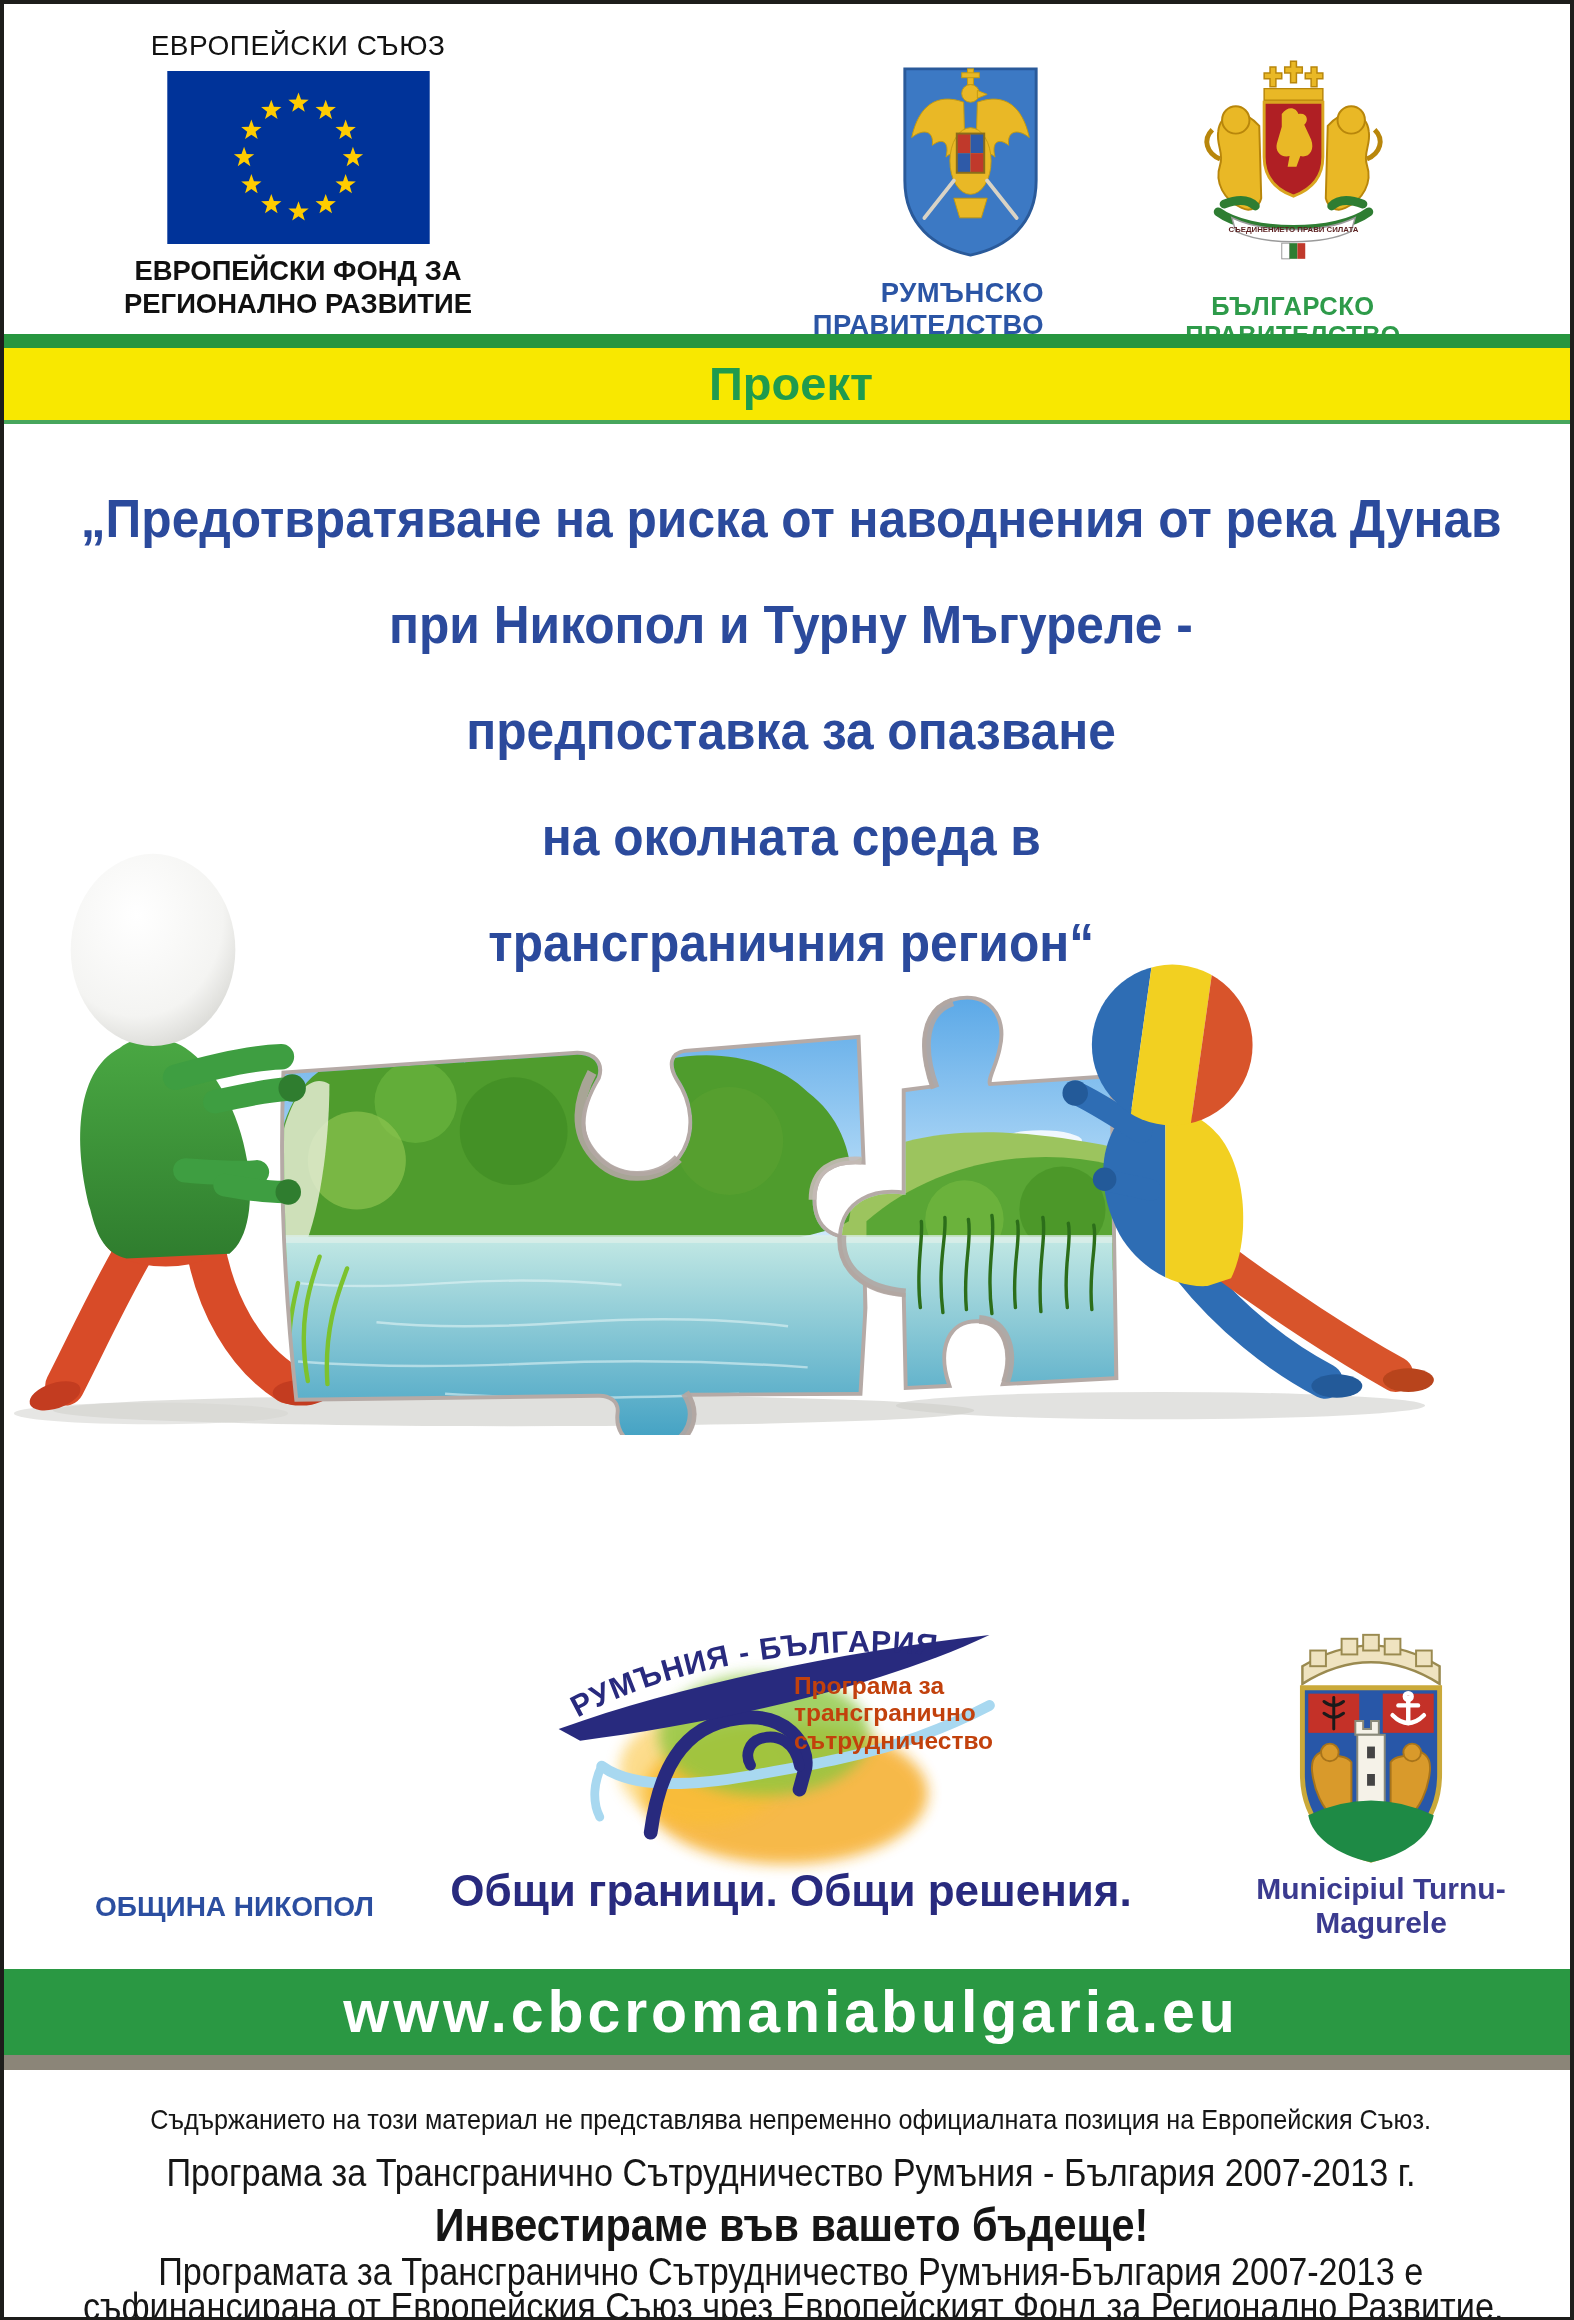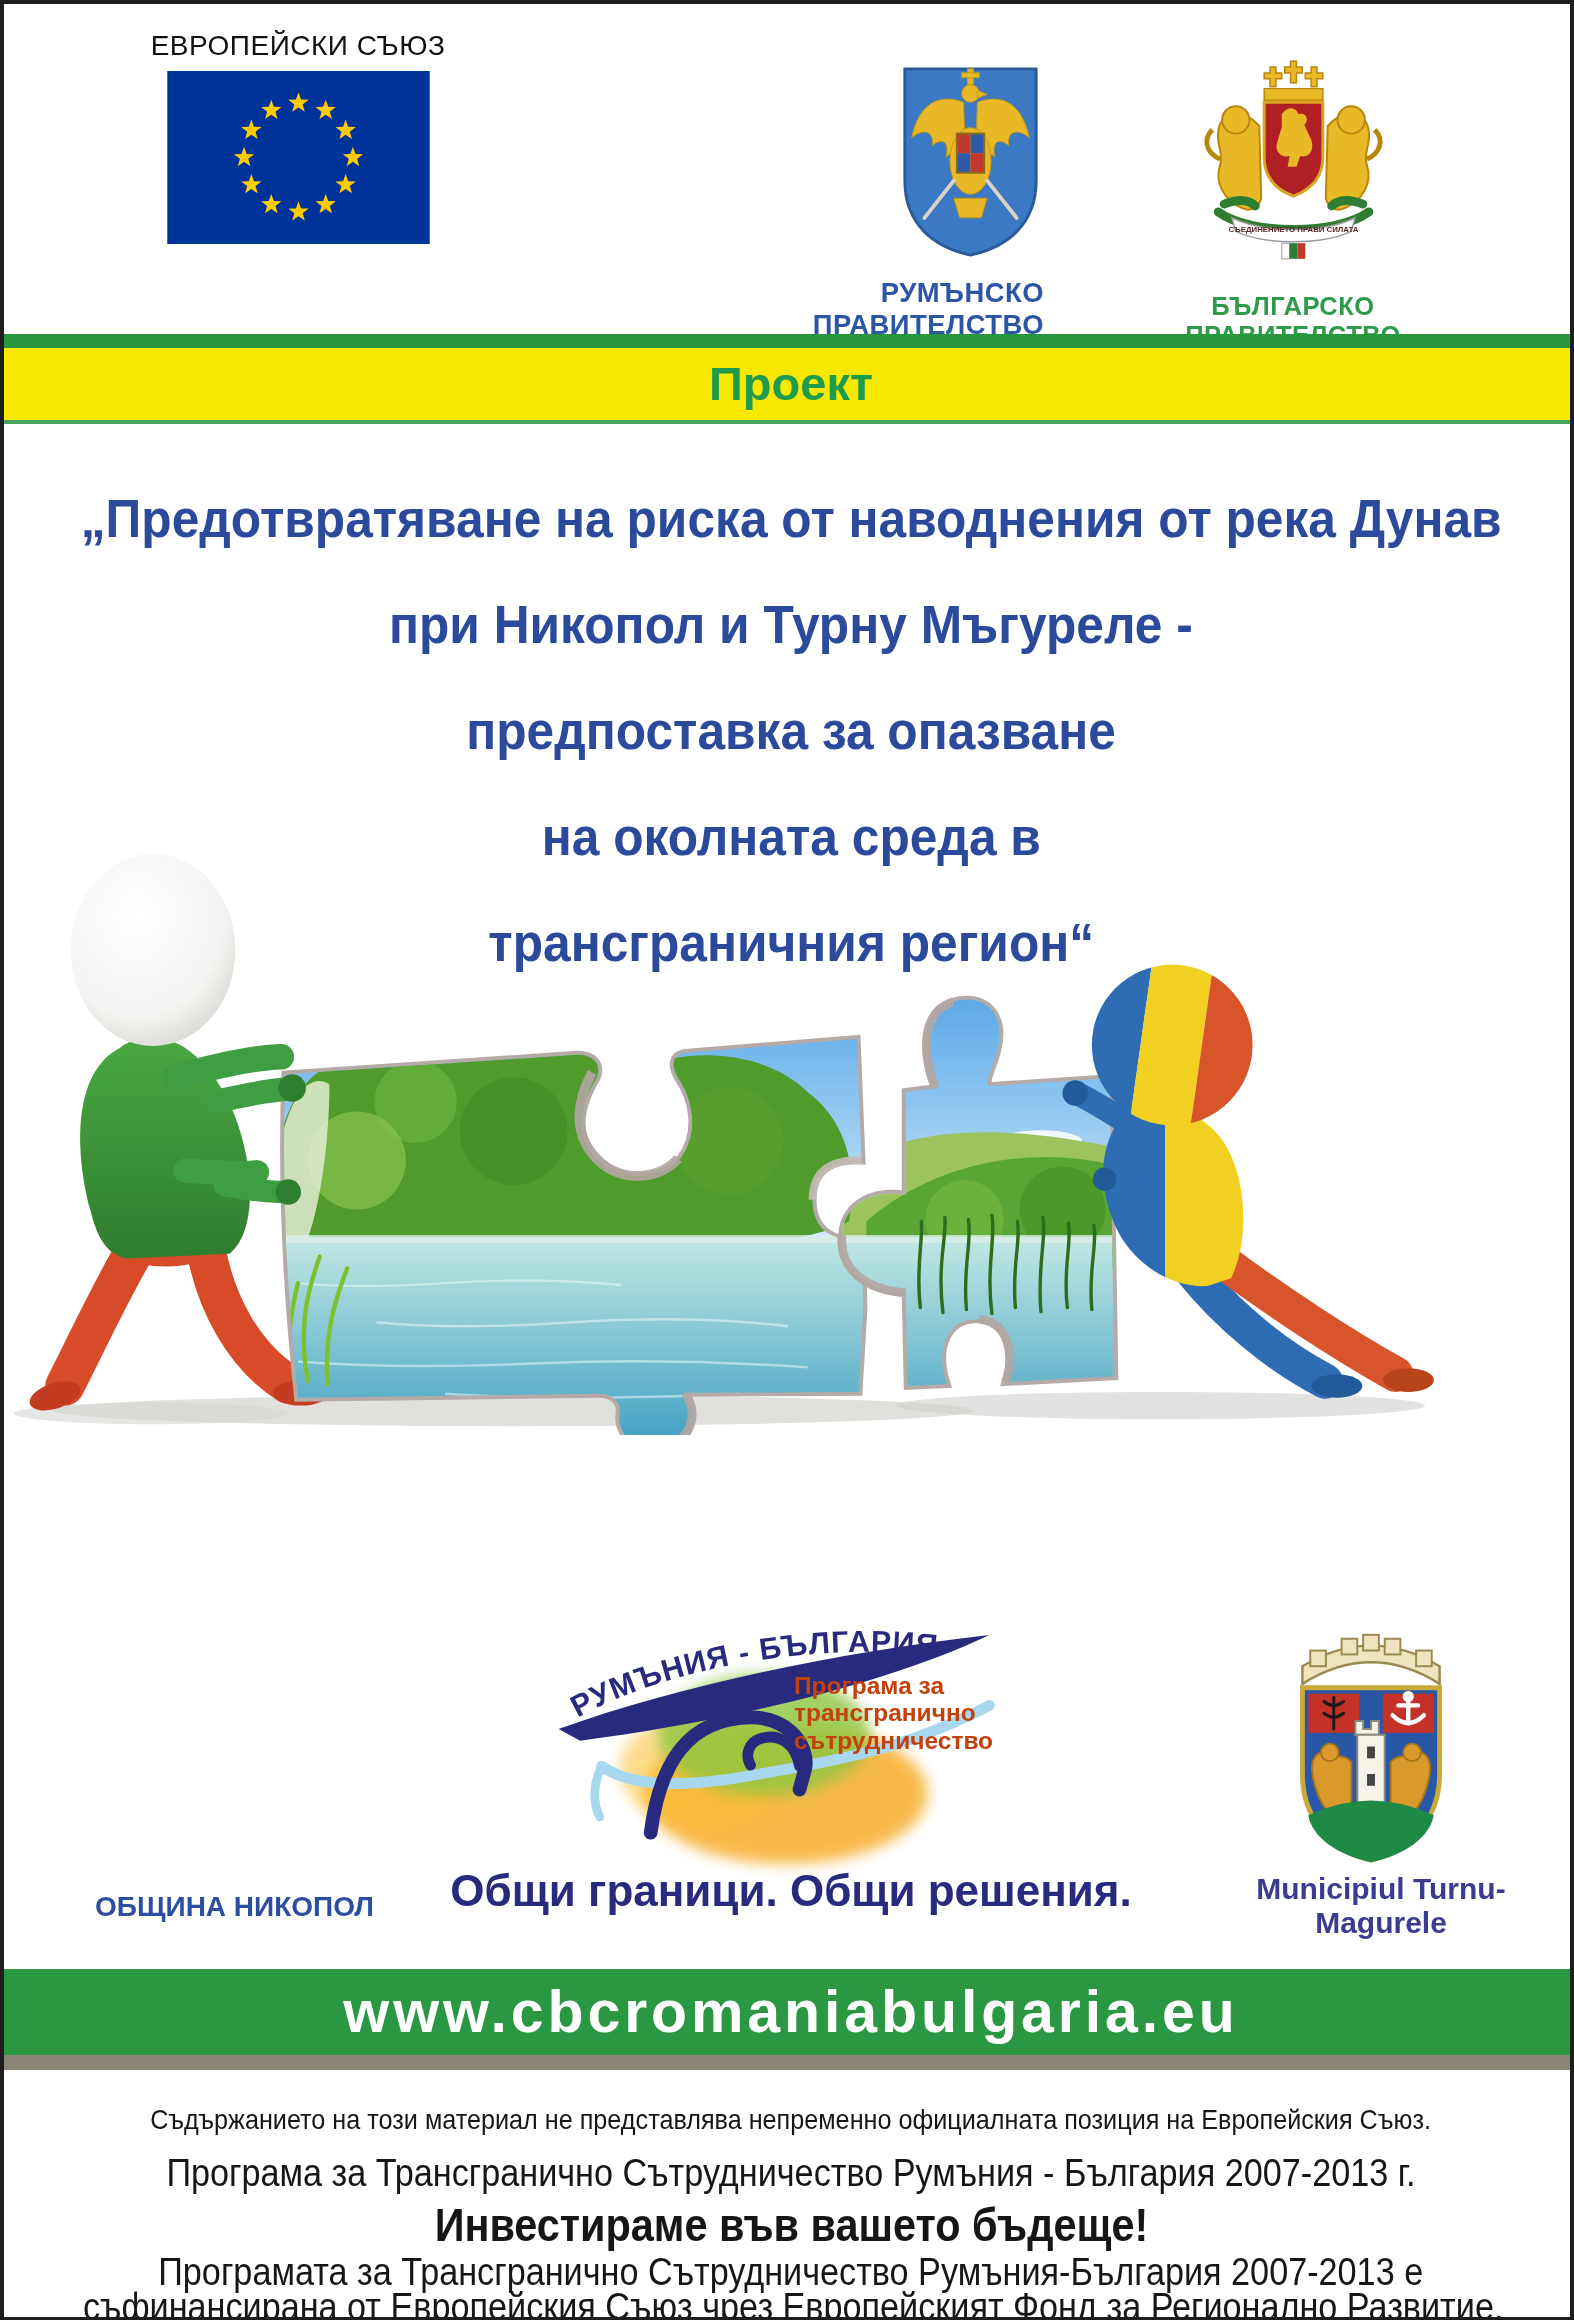--- a/index.html
+++ b/index.html
@@ -72,20 +72,24 @@
         <use href="#star" transform="translate(191,89)"></use>
       <use href="#star" transform="translate(183.5,117)"></use>
         <use href="#star" transform="translate(163,137.5)"></use>
       <use href="#star" transform="translate(135,145)"></use>
         <use href="#star" transform="translate(107,137.5)"></use>
       <use href="#star" transform="translate(86.5,117)"></use>
         <use href="#star" transform="translate(79,89)"></use>
       <use href="#star" transform="translate(86.5,61)"></use>
         <use href="#star" transform="translate(107,40.5)"></use>
     </svg>
+    <div class="eu-fund">
+      <div>ЕВРОПЕЙСКИ ФОНД ЗА</div>
+      <div>РЕГИОНАЛНО РАЗВИТИЕ</div>
+    </div>
   </div>
 
   <div class="abs ro-block">
     <svg width="147" height="196" viewBox="0 0 150 200">
       <path d="M8,6 H142 V120 C142,165 112,188 75,196 C38,188 8,165 8,120 Z" fill="#3c79c4" stroke="#2a5a9a" stroke-width="3"></path>
       <g fill="#e9b826" stroke="#c49a10" stroke-width="1">
         <rect x="72" y="6" width="6" height="16"></rect>
         <rect x="66" y="10" width="18" height="5"></rect>
         <circle cx="75" cy="31" r="9"></circle>
         <path d="M82,28 l10,4 l-10,4 Z"></path>

